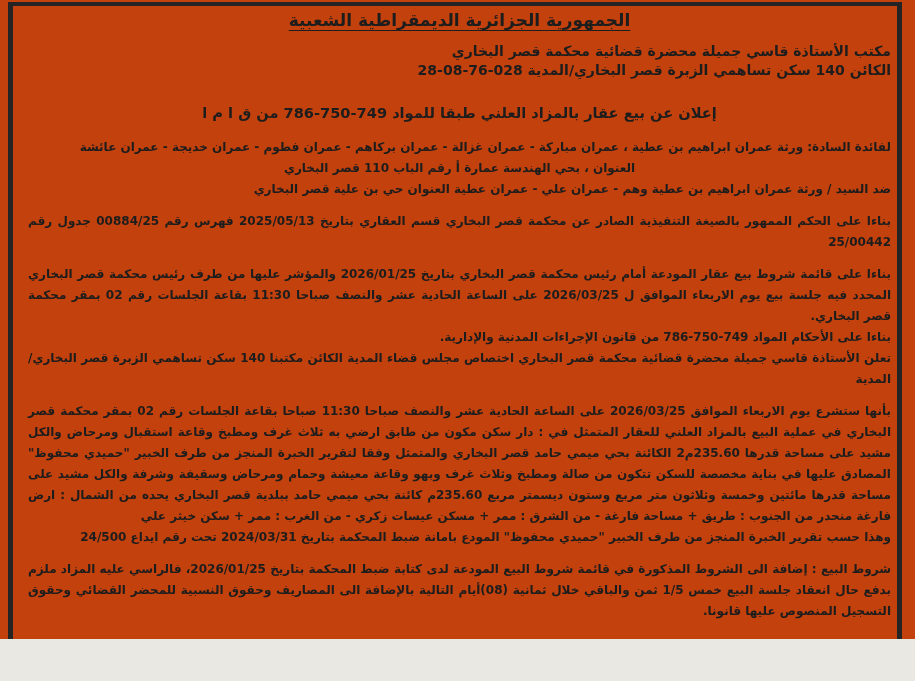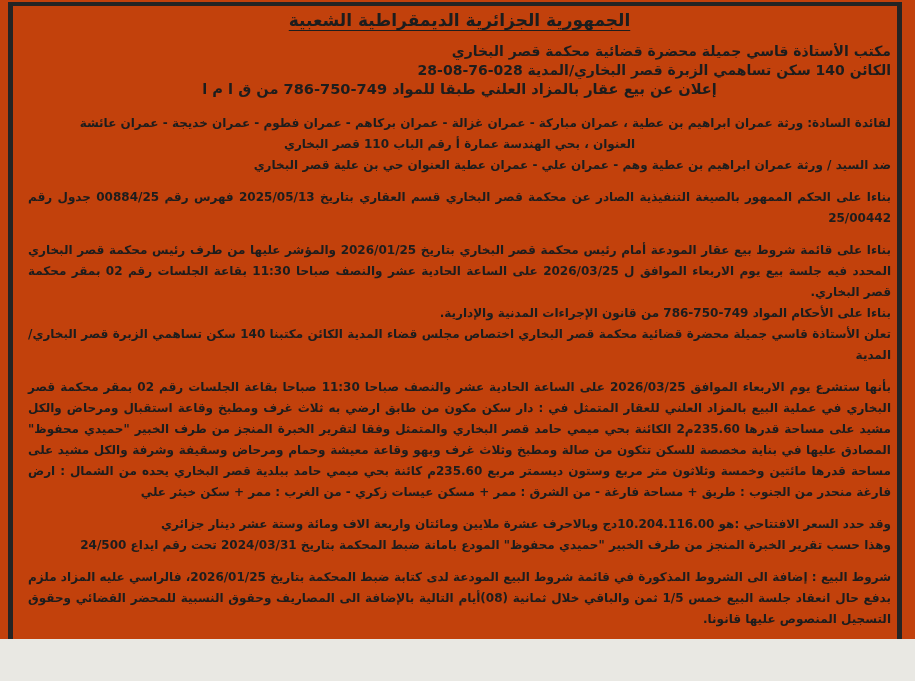--- a/index.html
+++ b/index.html
@@ -17,21 +17,21 @@
 
   .content{position:absolute;top:6px;right:24px;left:28px;}
 
   .header-title{
     text-align:center;font-size:17px;font-weight:bold;
     text-decoration:underline;text-underline-offset:4px;margin-top:4px;
   }
   .office{margin-top:12px;text-align:right;font-weight:bold;font-size:14px;line-height:19px;}
   .announce-title{
     text-align:center;font-weight:bold;font-size:14.6px;
-    margin-bottom:16px;
+    margin-top:24px;margin-bottom:16px;
   }
   .par{
     font-size:12px;font-weight:bold;line-height:21px;
     text-align:justify;text-justify:inter-word;
   }
   .par.center{text-align:center;}
   .mt{margin-top:11px;}
 
   .stamps{
     position:absolute;left:34px;top:649px;direction:ltr;
@@ -66,21 +66,20 @@
     <div class="announce-title">إعلان عن بيع عقار بالمزاد العلني طبقا للمواد 749-750-786 من ق ا م ا</div>
 
     <div class="par">لفائدة السادة: ورثة عمران ابراهيم بن عطية ، عمران مباركة - عمران غزالة - عمران بركاهم - عمران فطوم - عمران خديجة - عمران عائشة</div>
     <div class="par center">العنوان ، بحي الهندسة عمارة أ رقم الباب 110 قصر البخاري</div>
     <div class="par">ضد السيد / ورثة عمران ابراهيم بن عطية وهم - عمران علي - عمران عطية العنوان حي بن علية قصر البخاري</div>
     <div class="par mt">بناءا على الحكم الممهور بالصيغة التنفيذية الصادر عن محكمة قصر البخاري قسم العقاري بتاريخ 2025/05/13 فهرس رقم 00884/25 جدول رقم 25/00442</div>
     <div class="par mt">بناءا على قائمة شروط بيع عقار المودعة أمام رئيس محكمة قصر البخاري بتاريخ 2026/01/25 والمؤشر عليها من طرف رئيس محكمة قصر البخاري المحدد فيه جلسة بيع يوم الاربعاء الموافق ل 2026/03/25 على الساعة الحادية عشر والنصف صباحا 11:30 بقاعة الجلسات رقم 02 بمقر محكمة قصر البخاري.</div>
     <div class="par">بناءا على الأحكام المواد 749-750-786 من قانون الإجراءات المدنية والإدارية.</div>
     <div class="par">تعلن الأستاذة قاسي جميلة محضرة قضائية محكمة قصر البخاري اختصاص مجلس قضاء المدية الكائن مكتبنا 140 سكن تساهمي الزبرة قصر البخاري/المدية</div>
     <div class="par mt">بأنها ستشرع يوم الاربعاء الموافق 2026/03/25 على الساعة الحادية عشر والنصف صباحا 11:30 صباحا بقاعة الجلسات رقم 02 بمقر محكمة قصر البخاري في عملية البيع بالمزاد العلني للعقار المتمثل في : دار سكن مكون من طابق ارضي به ثلاث غرف ومطبخ وقاعة استقبال ومرحاض والكل مشيد على مساحة قدرها 235.60م2 الكائنة بحي ميمي حامد قصر البخاري والمتمثل وفقا لتقرير الخبرة المنجز من طرف الخبير "حميدي محفوظ" المصادق عليها في بناية مخصصة للسكن تتكون من صالة ومطبخ وثلاث غرف وبهو وقاعة معيشة وحمام ومرحاض وسقيفة وشرفة والكل مشيد على مساحة قدرها مائتين وخمسة وثلاثون متر مربع وستون ديسمتر مربع 235.60م كائنة بحي ميمي حامد ببلدية قصر البخاري يحده من الشمال : ارض فارغة منحدر من الجنوب : طريق + مساحة فارغة - من الشرق : ممر + مسكن عيسات زكري - من الغرب : ممر + سكن خيثر علي</div>
-    <div class="par mt">وقد حدد السعر الافتتاحي :هو 10.204.116.00دج وبالاحرف عشرة ملايين ومائتان واربعة الاف ومائة وستة عشر دينار جزائري</div>
     <div class="par">وهذا حسب تقرير الخبرة المنجز من طرف الخبير "حميدي محفوظ" المودع بامانة ضبط المحكمة بتاريخ 2024/03/31 تحت رقم ايداع 24/500</div>
     <div class="par mt">شروط البيع : إضافة الى الشروط المذكورة في قائمة شروط البيع المودعة لدى كتابة ضبط المحكمة بتاريخ 2026/01/25، فالراسي عليه المزاد ملزم بدفع حال انعقاد جلسة البيع خمس 1/5 ثمن والباقي خلال ثمانية (08)أيام التالية بالإضافة الى المصاريف وحقوق النسبية للمحضر القضائي وحقوق التسجيل المنصوص عليها قانونا.</div>
 
   </div>
 
   <div class="stamps">
     <div class="stamp stamp-label">اللقاء</div>
     <div class="stamp stamp-date">2026/03/17</div>
   </div>
 

